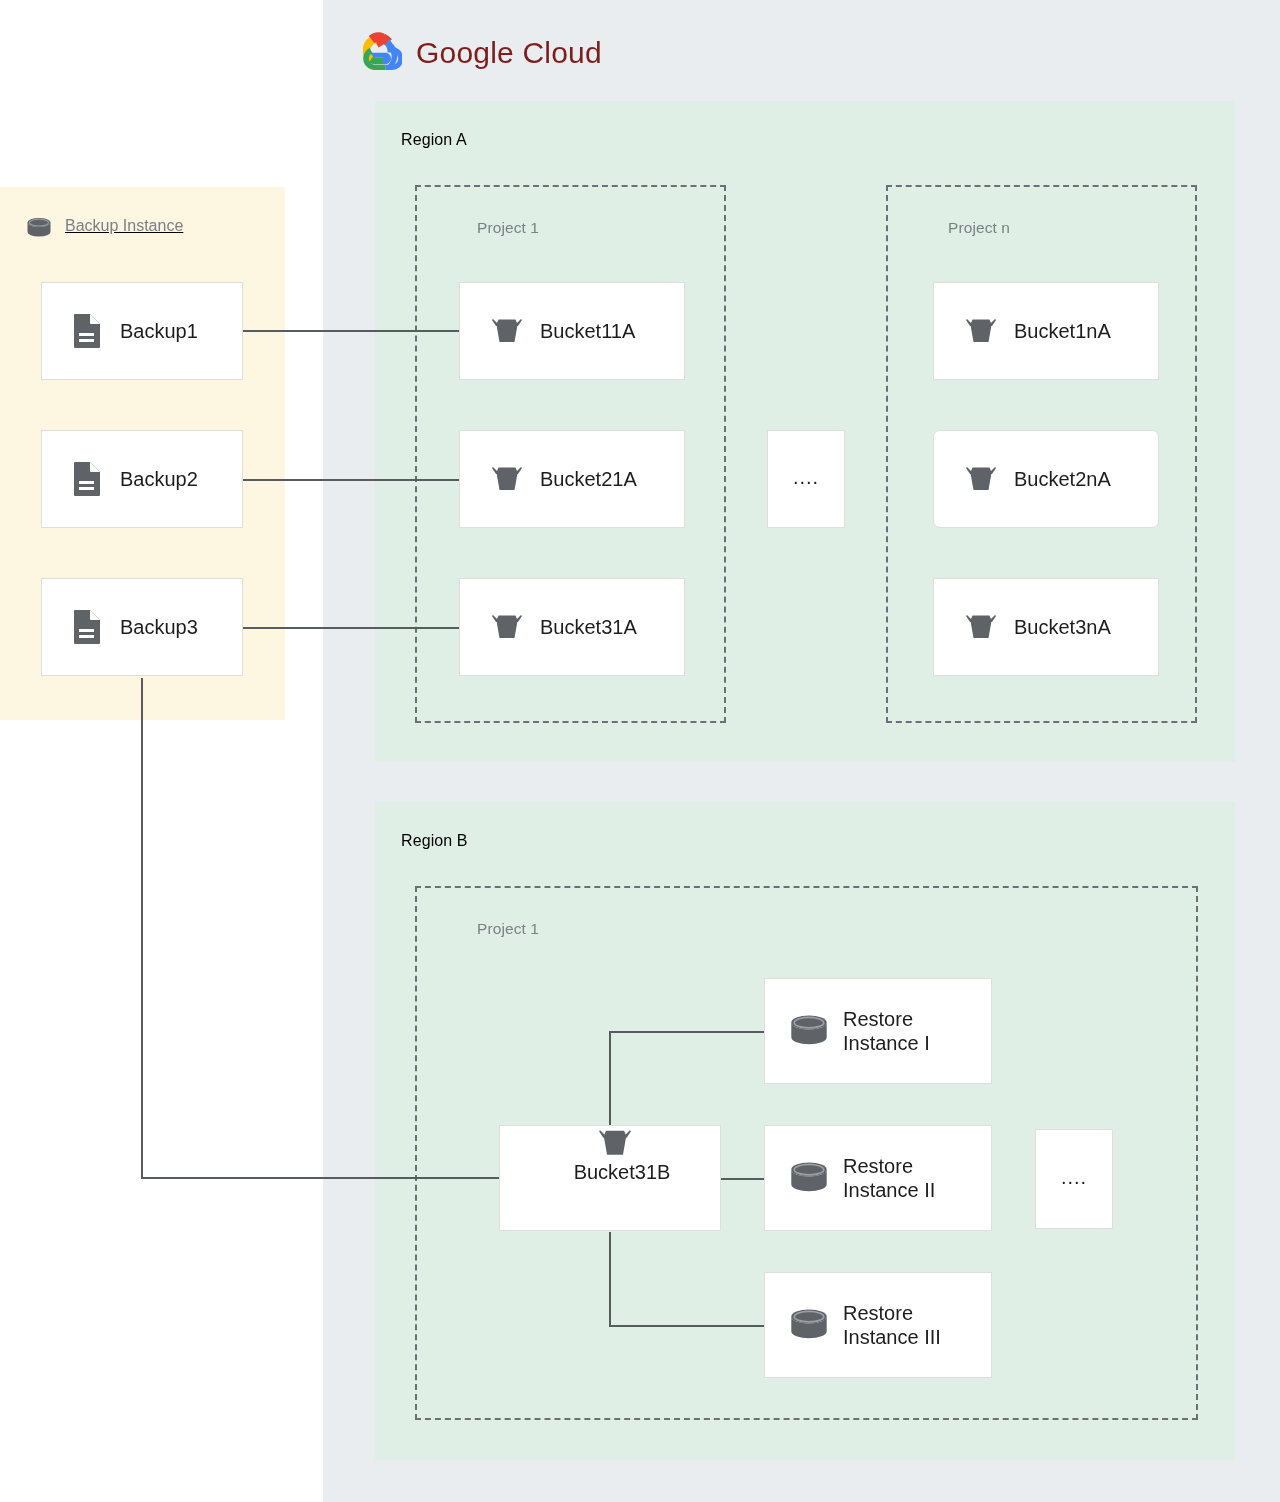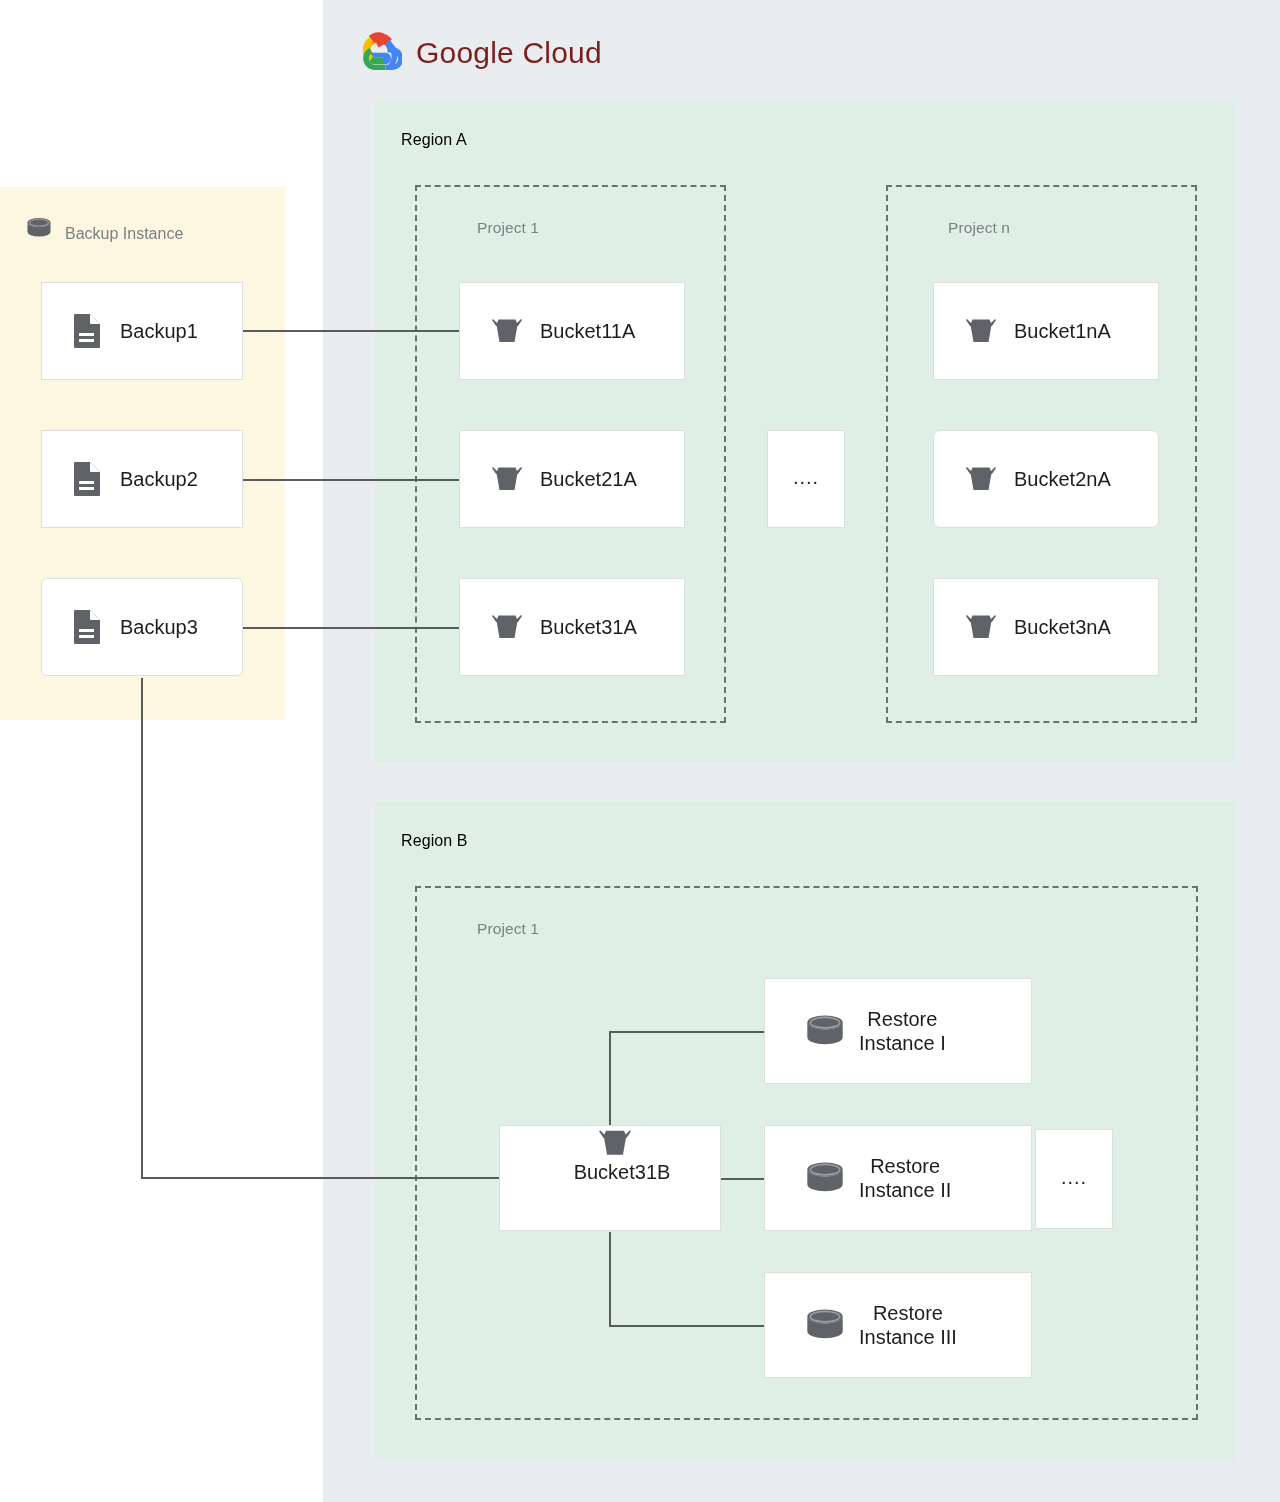--- a/index.html
+++ b/index.html
@@ -79,36 +79,35 @@
     box-sizing: border-box;
     display: flex;
     align-items: center;
     z-index: 5;
   }
   .node .label {
     font-size: 20px;
     color: #1d1d1d;
     line-height: 1.22;
     white-space: pre-line;
-    text-align: center;
   }
   .node .icon {
     flex: 0 0 auto;
     display: flex;
     align-items: center;
     justify-content: center;
   }
 
   .backup-node { width: 202px; height: 98px; padding-left: 30px; }
   .backup-node .icon { margin-right: 18px; }
 
   .bucket-node { width: 226px; height: 98px; padding-left: 30px; }
   .bucket-node .icon { margin-right: 16px; }
 
-  .restore-node { width: 268px; height: 106px; padding-left: 40px; }
+  .restore-node { width: 228px; height: 106px; padding-left: 24px; }
   .restore-node .icon { margin-right: 14px; }
 
   .ellipsis-node {
     width: 78px; height: 98px;
     justify-content: center;
     padding-left: 0;
   }
   .ellipsis-node .label {
     font-size: 20px;
     color: #1d1d1d;
@@ -142,22 +141,23 @@
     z-index: 2;
   }
   .conn-h { height: 2px; }
   .conn-v { width: 2px; }
 
   .backup-panel-title {
     position: absolute;
     left: 26px;
     top: 30px;
     display: flex;
-    align-items: flex-end;
+    align-items: flex-start;
     gap: 13px;
+    text-decoration: underline;
   }
   .backup-panel-title .t {
     font-size: 16px;
     color: #7b8086;
   }
 </style>
 </head>
 <body>
 
 <div id="canvas">
@@ -249,21 +249,21 @@
       <svg width="30" height="36" viewBox="0 0 30 36" aria-hidden="true">
         <path d="M3 1 H18 L28 11 V34 A1 1 0 0 1 27 35 H3 A1 1 0 0 1 2 34 V2 A1 1 0 0 1 3 1 Z" fill="#5f6368"></path>
         <path d="M18 1 L28 11 H19 A1 1 0 0 1 18 10 Z" fill="#ffffff"></path>
         <rect x="7" y="20" width="15" height="3" fill="#ffffff"></rect>
         <rect x="7" y="26" width="15" height="3" fill="#ffffff"></rect>
       </svg>
     </span>
     <span class="label">Backup2</span>
   </div>
 
-  <div class="node backup-node" style="left:41px; top:578px;border-radius:6px;">
+  <div class="node backup-node" style="left:41px; top:578px;">
     <span class="icon">
       <svg width="30" height="36" viewBox="0 0 30 36" aria-hidden="true">
         <path d="M3 1 H18 L28 11 V34 A1 1 0 0 1 27 35 H3 A1 1 0 0 1 2 34 V2 A1 1 0 0 1 3 1 Z" fill="#5f6368"></path>
         <path d="M18 1 L28 11 H19 A1 1 0 0 1 18 10 Z" fill="#ffffff"></path>
         <rect x="7" y="20" width="15" height="3" fill="#ffffff"></rect>
         <rect x="7" y="26" width="15" height="3" fill="#ffffff"></rect>
       </svg>
     </span>
     <span class="label">Backup3</span>
   </div>

